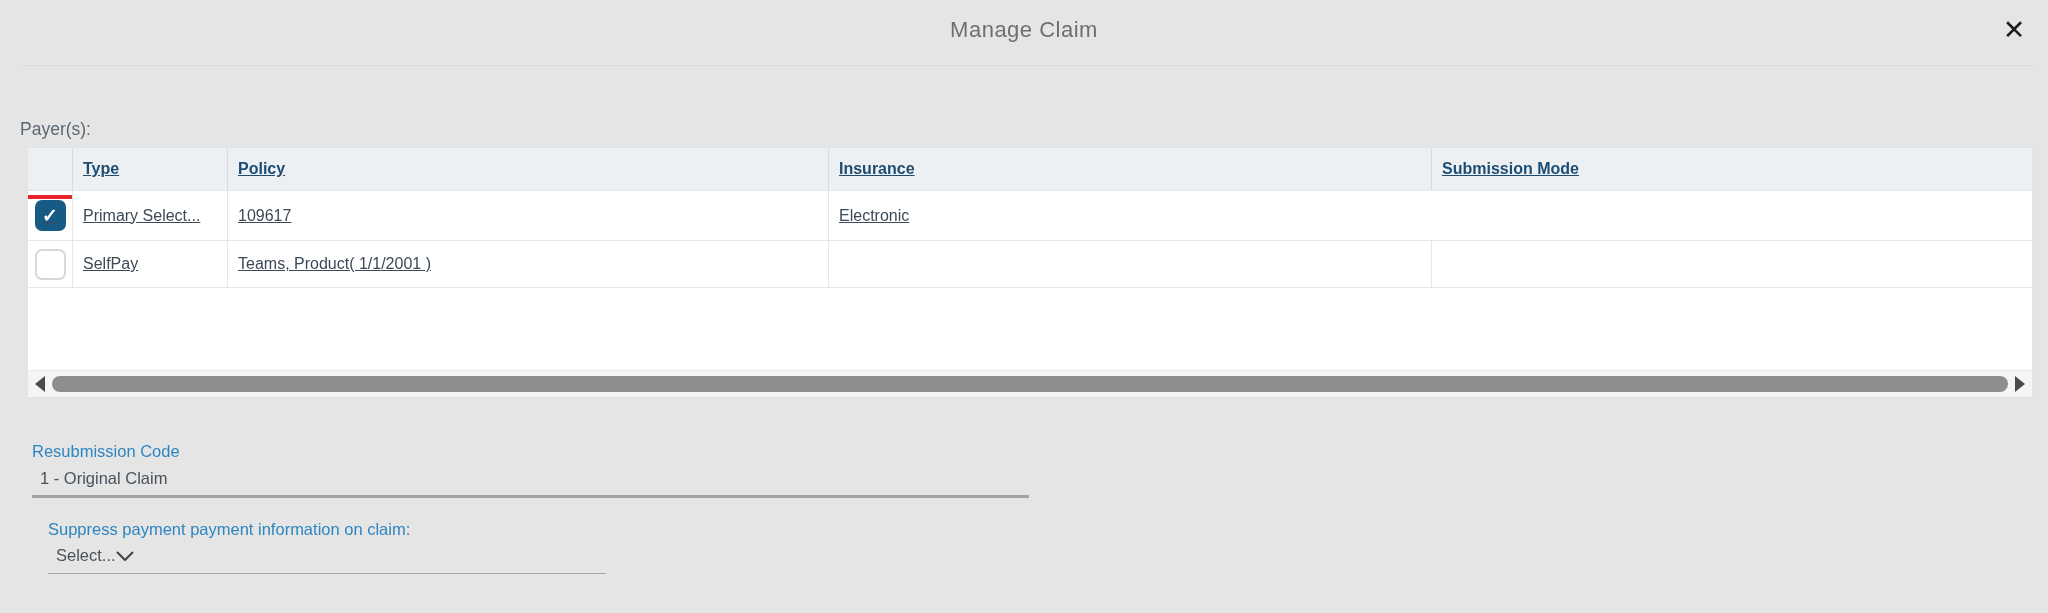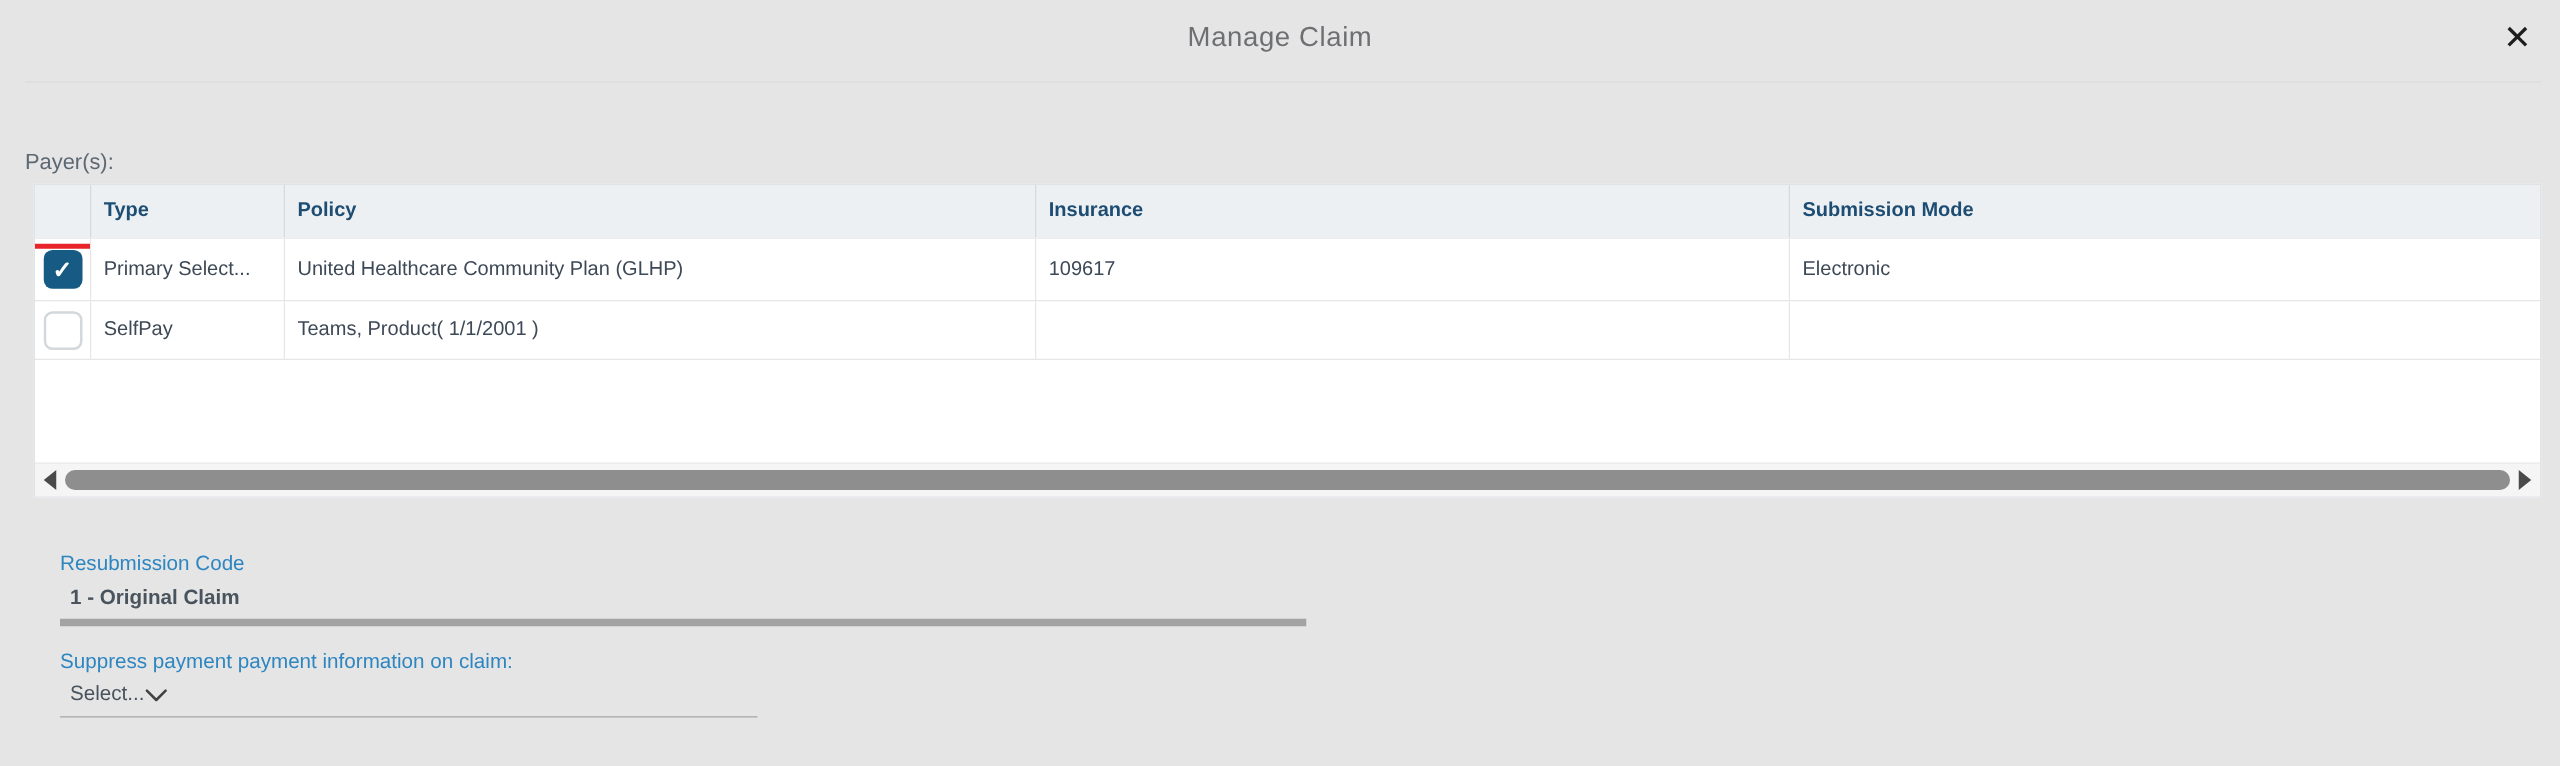--- a/index.html
+++ b/index.html
@@ -14,21 +14,21 @@
                display:flex; align-items:center; justify-content:center;
                font-size:27px; color:#1d1d1d; cursor:pointer; }
   .dlg-divider { position:absolute; top:65px; left:20px; width:2013px; height:1px;
                  background:#dcdcdc; }
 
   
   .payers-label { position:absolute; top:119px; left:20px; font-size:17.5px; color:#5c6874; }
 
   .ptable { position:absolute; top:147px; left:27px; width:2006px;
             border:1px solid #dfe2e6; font-size:16px; color:#3d4956; background:#fff; }
-  .trow { display:grid; grid-template-columns:44px 155px 601px 603px auto; }
+  .trow { display:grid; grid-template-columns:44px 155px 601px 603px auto;text-decoration:underline; }
   .thead { background:#edf0f3; height:42px; color:#1d4d73; font-weight:600; }
   .thead .tcell { border-left:1px solid #d6dade; }
   .thead .tcell:first-child { border-left:none; }
   .tcell { display:flex; align-items:center; padding-left:10px; overflow:hidden; white-space:nowrap; }
   .tbody-row { border-top:1px solid #e6e6e6; background:#fff; }
   .tbody-row .tcell { border-left:1px solid #e6e6e6; }
   .tbody-row .tcell:first-child { border-left:none; }
   .row1 { height:50px; }
   .row2 { height:47px; }
   .cb-cell { position:relative; display:flex; align-items:center; justify-content:center; padding-left:0; }
@@ -48,22 +48,22 @@
                border-right:10px solid #4a4a4a; }
   .arr-right { border-top:8px solid transparent; border-bottom:8px solid transparent;
                border-left:10px solid #4a4a4a; }
   .htrack { flex:1; height:100%; display:flex; align-items:center; }
   .hthumb { height:16px; width:100%; background:#8e8e8e; border-radius:9px; cursor:grab; }
 
   
   .field { position:absolute; }
   .f-label { font-size:16.5px; color:#2e86c1; }
   .f-value { font-size:16.5px; color:#49535d; padding:8px 0 7px 8px; }
-  .f-resub { top:442px; left:48px; width:997px; }
-  .f-resub .f-underline { border-bottom:6px solid #a3a3a3;font-weight:bold; }
+  .f-resub { top:442px; left:32px; width:997px; }
+  .f-resub .f-underline { border-bottom:3px solid #a3a3a3; }
   .f-ref { top:442px; left:1053px; width:224px; }
   .f-ref .f-underline { border-bottom:1px solid #e9e9e9; }
   .f-ref .f-value { min-height:37px; }
   .f-sup { top:520px; left:48px; width:558px; }
   .sel-row { display:flex; align-items:center; 
              border-bottom:1px solid #a6a6a6; cursor:pointer; }
   .sel-row .f-value { padding:7px 0 8px 8px; }
   .sel-chevron { margin-right:6px; display:flex; align-items:center; }
 </style>
 </head>
@@ -86,21 +86,20 @@
       <div class="tcell">Insurance</div>
       <div class="tcell">Submission Mode</div>
     </div>
 
     <div class="trow tbody-row row1">
       <div class="tcell cb-cell">
         <span class="cbox checked">✓</span>
         <span class="hl-red"></span>
       </div>
       <div class="tcell">Primary Select...</div>
-      <div class="tcell">United Healthcare Community Plan (GLHP)</div>
       <div class="tcell">109617</div>
       <div class="tcell">Electronic</div>
     </div>
 
     <div class="trow tbody-row row2">
       <div class="tcell cb-cell">
         <span class="cbox unchecked"></span>
       </div>
       <div class="tcell">SelfPay</div>
       <div class="tcell">Teams, Product( 1/1/2001 )</div>

